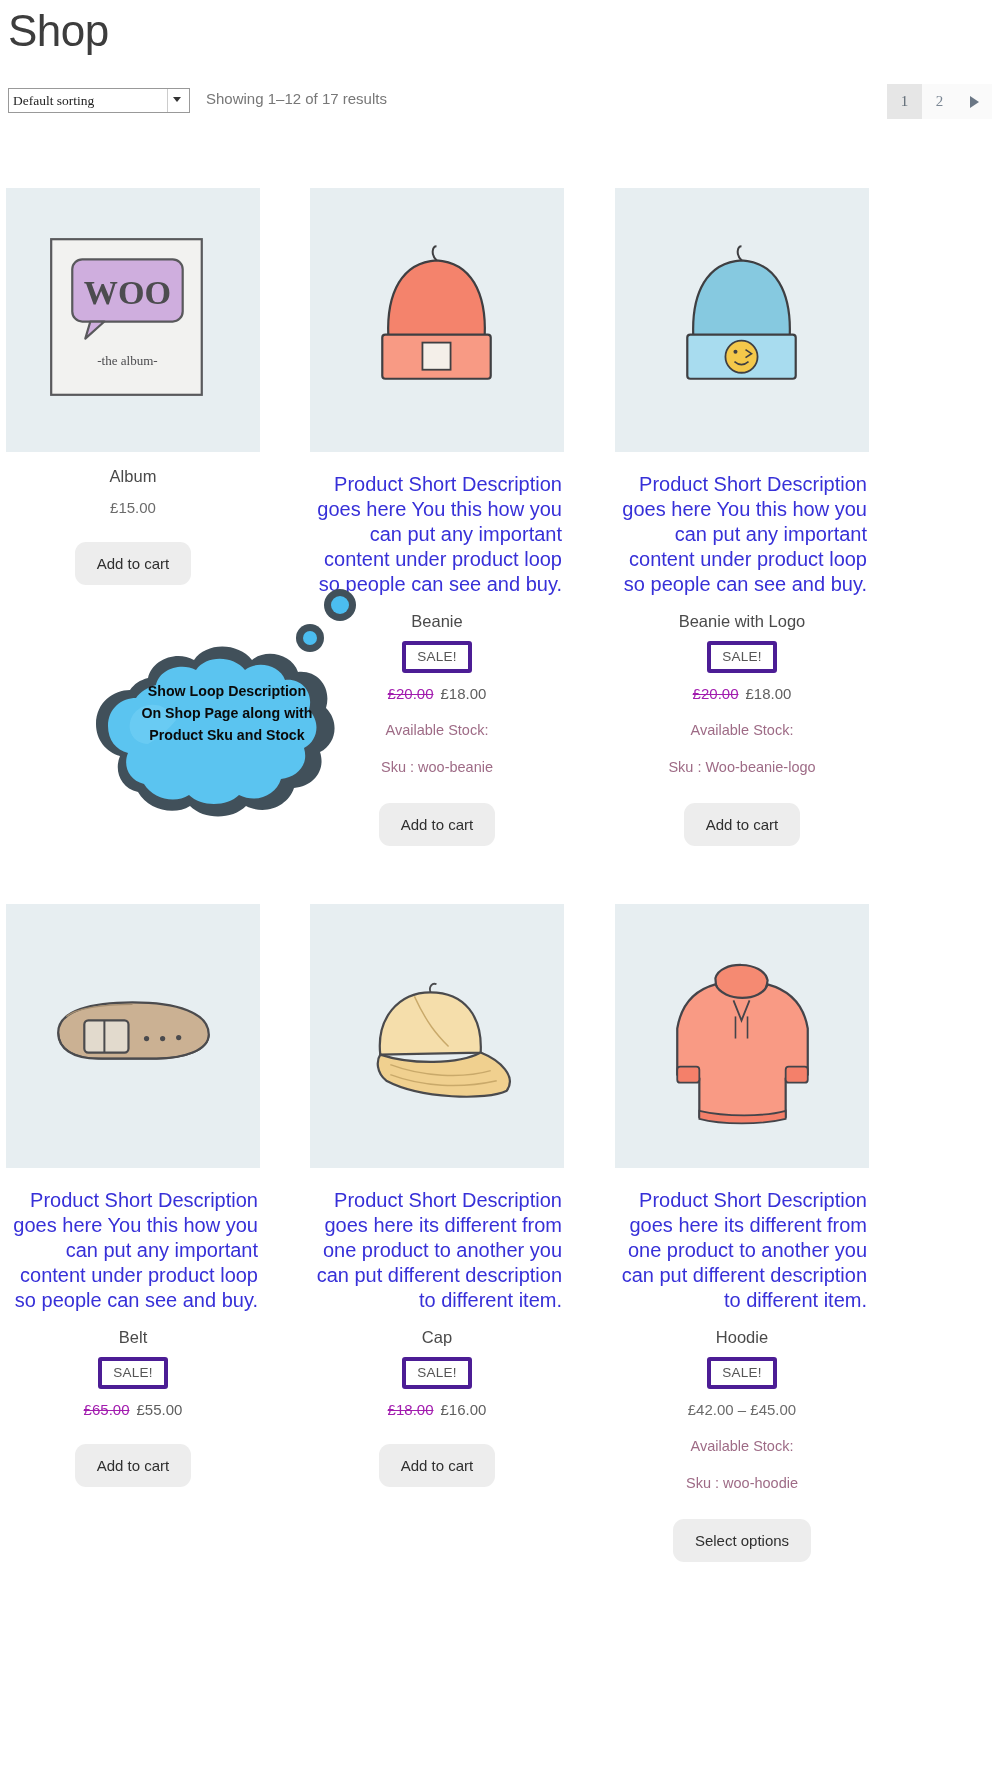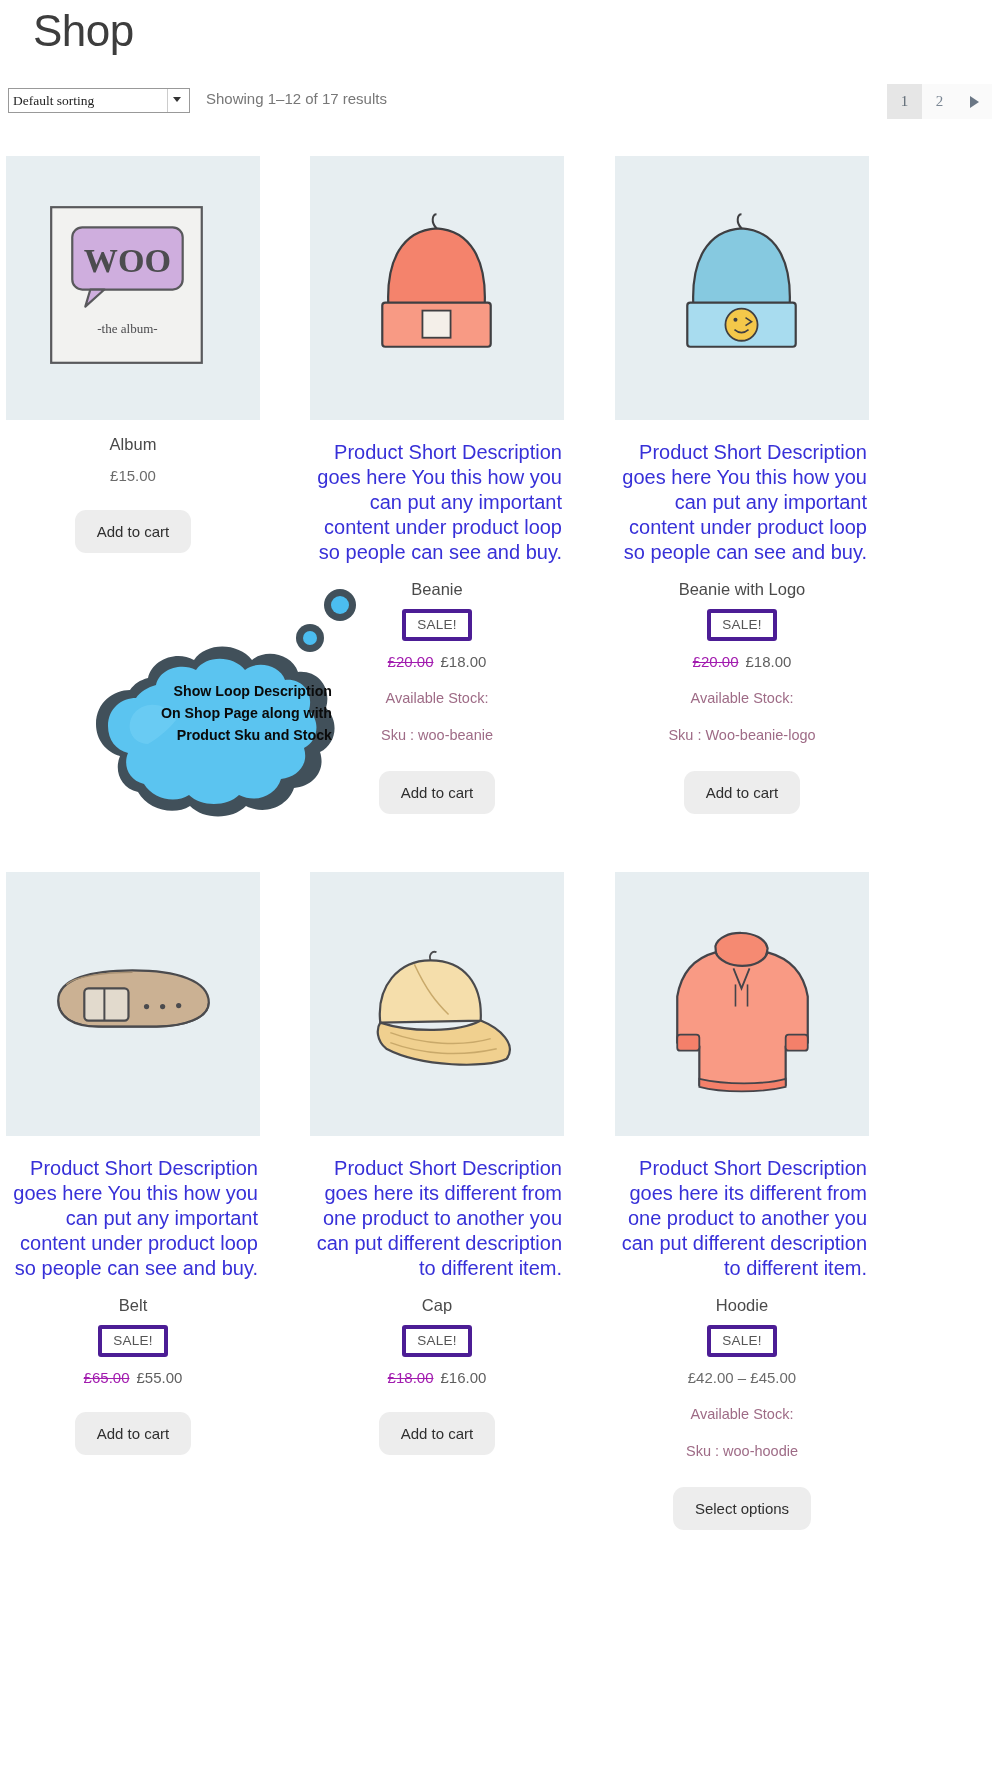--- a/index.html
+++ b/index.html
@@ -8,21 +8,21 @@
     background: #ffffff;
     font-family: "Liberation Sans", sans-serif;
     -webkit-font-smoothing: antialiased;
   }
   .page { position: relative; width: 1000px; height: 1783px; overflow: hidden; }
 
   
   .page-title {
     position: absolute; left: 8px; top: 5px;
     font-size: 44px; font-weight: 300; color: #3d3d3d;
-    letter-spacing: -0.5px; line-height: 1.2; margin-left: 25px;
+    letter-spacing: -0.5px; line-height: 1.2;
   }
 
   .toolbar { position: absolute; left: 8px; top: 88px; width: 984px; height: 28px; }
 
   .orderby {
     position: absolute; left: 0; top: 0;
     width: 182px; height: 25px;
     border: 1px solid #999; background: #fff;
     font-family: Liberation Serif, serif;
     font-size: 13.5px; color: #222;
@@ -72,20 +72,21 @@
     border-bottom: 6px solid transparent;
     border-left: 9px solid #6b7785;
   }
 
   
   .products { position: absolute; left: 0; top: 0; width: 1000px; }
   .product {
     position: absolute;
     width: 254px;
     text-align: center;
+    margin-top: 32px;
   }
   .pthumb {
     width: 253px; height: 263px;
     background: #e7eef1;
     position: relative;
     overflow: hidden;
   }
   .pthumb svg { display: block; width: 100%; height: 100%; }
 
   .ploop-desc {
@@ -144,21 +145,21 @@
   
   .bubble { position: absolute; pointer-events: none; }
   .bubble svg { display: block; }
   .bubble-text {
     position: absolute;
     font-family: "Liberation Sans", sans-serif;
     font-weight: bold;
     font-size: 14.2px;
     line-height: 22px;
     color: #0a0a0a;
-    text-align: right;
+    text-align: center;
     white-space: pre-line;
   }
   .bubble-text.center { text-align: center; }
 </style>
 </head>
 <body>
 
 <div class="page">
 
   <h1 class="page-title">Shop</h1>

